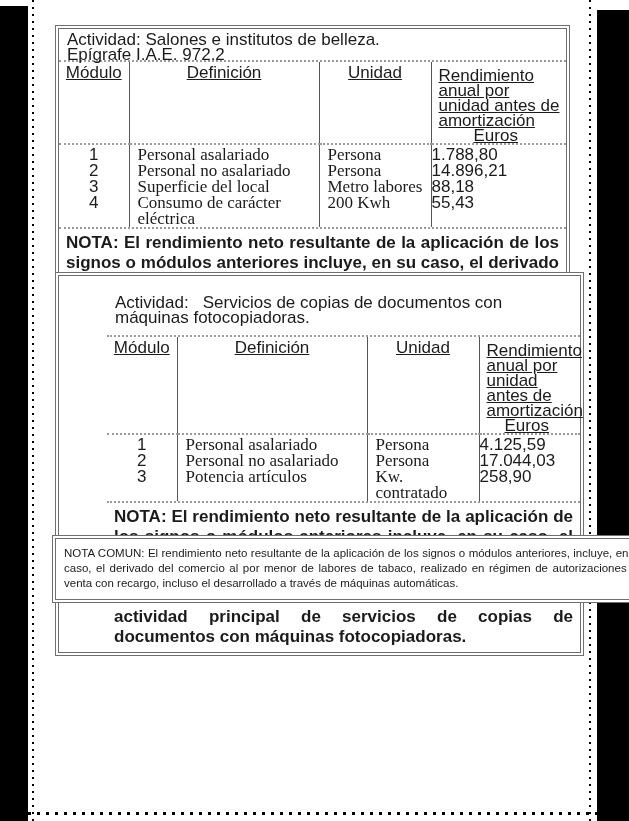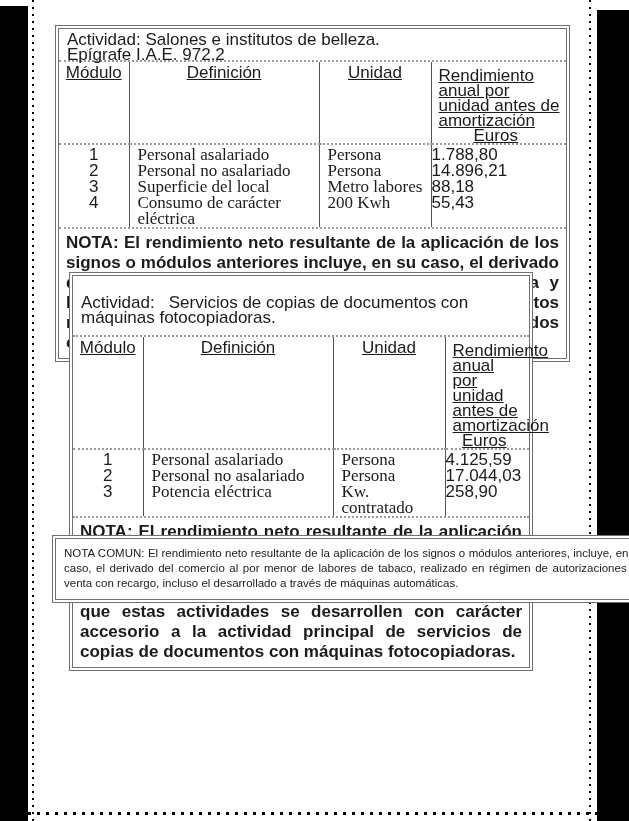--- a/index.html
+++ b/index.html
@@ -24,21 +24,21 @@
     background-image:repeating-linear-gradient(to right,#000 0 3px,transparent 3px 9px);}
   
   .box{
     position:absolute;
     border:4px double #6f6f6f;
     background:#fff;
     box-sizing:border-box;
     font-size:17px;
   }
   .box-1{left:55px;top:25px;width:515px;}
-  .box-2{left:69px;top:272px;width:464px;}
+  .box-2{left:55px;top:272px;width:529px;padding-left:48px;}
   .box-3{left:52px;top:535px;width:604px;}
   .activity{
     padding:3px 8px 2px 8px;
     line-height:15px;
     border-bottom:2px dotted #9a9a9a;
     box-sizing:border-box;
   }
   .box-1 .activity{height:33px;}
   .box-2 .activity{height:61px;padding-top:19px;}
   .box-2 .activity .epigraph-line{margin-top:7px;}
@@ -169,21 +169,21 @@
       </tr>
       <tr class="data-row">
         <td class="vline col-mod">
               <div class="ln">1</div>
               <div class="ln">2</div>
               <div class="ln">3</div>
             </td>
         <td class="vline col-def">
               <div class="ln">Personal asalariado</div>
               <div class="ln">Personal no asalariado</div>
-              <div class="ln">Potencia eléctrica</div>
+              <div class="ln">Potencia artículos</div>
             </td>
         <td class="vline col-uni">
               <div class="ln">Persona</div>
               <div class="ln">Persona</div>
               <div class="ln">Kw. contratado</div>
             </td>
         <td class="col-amt">
               <div class="ln">4.125,59</div>
               <div class="ln">17.044,03</div>
               <div class="ln">258,90</div>

